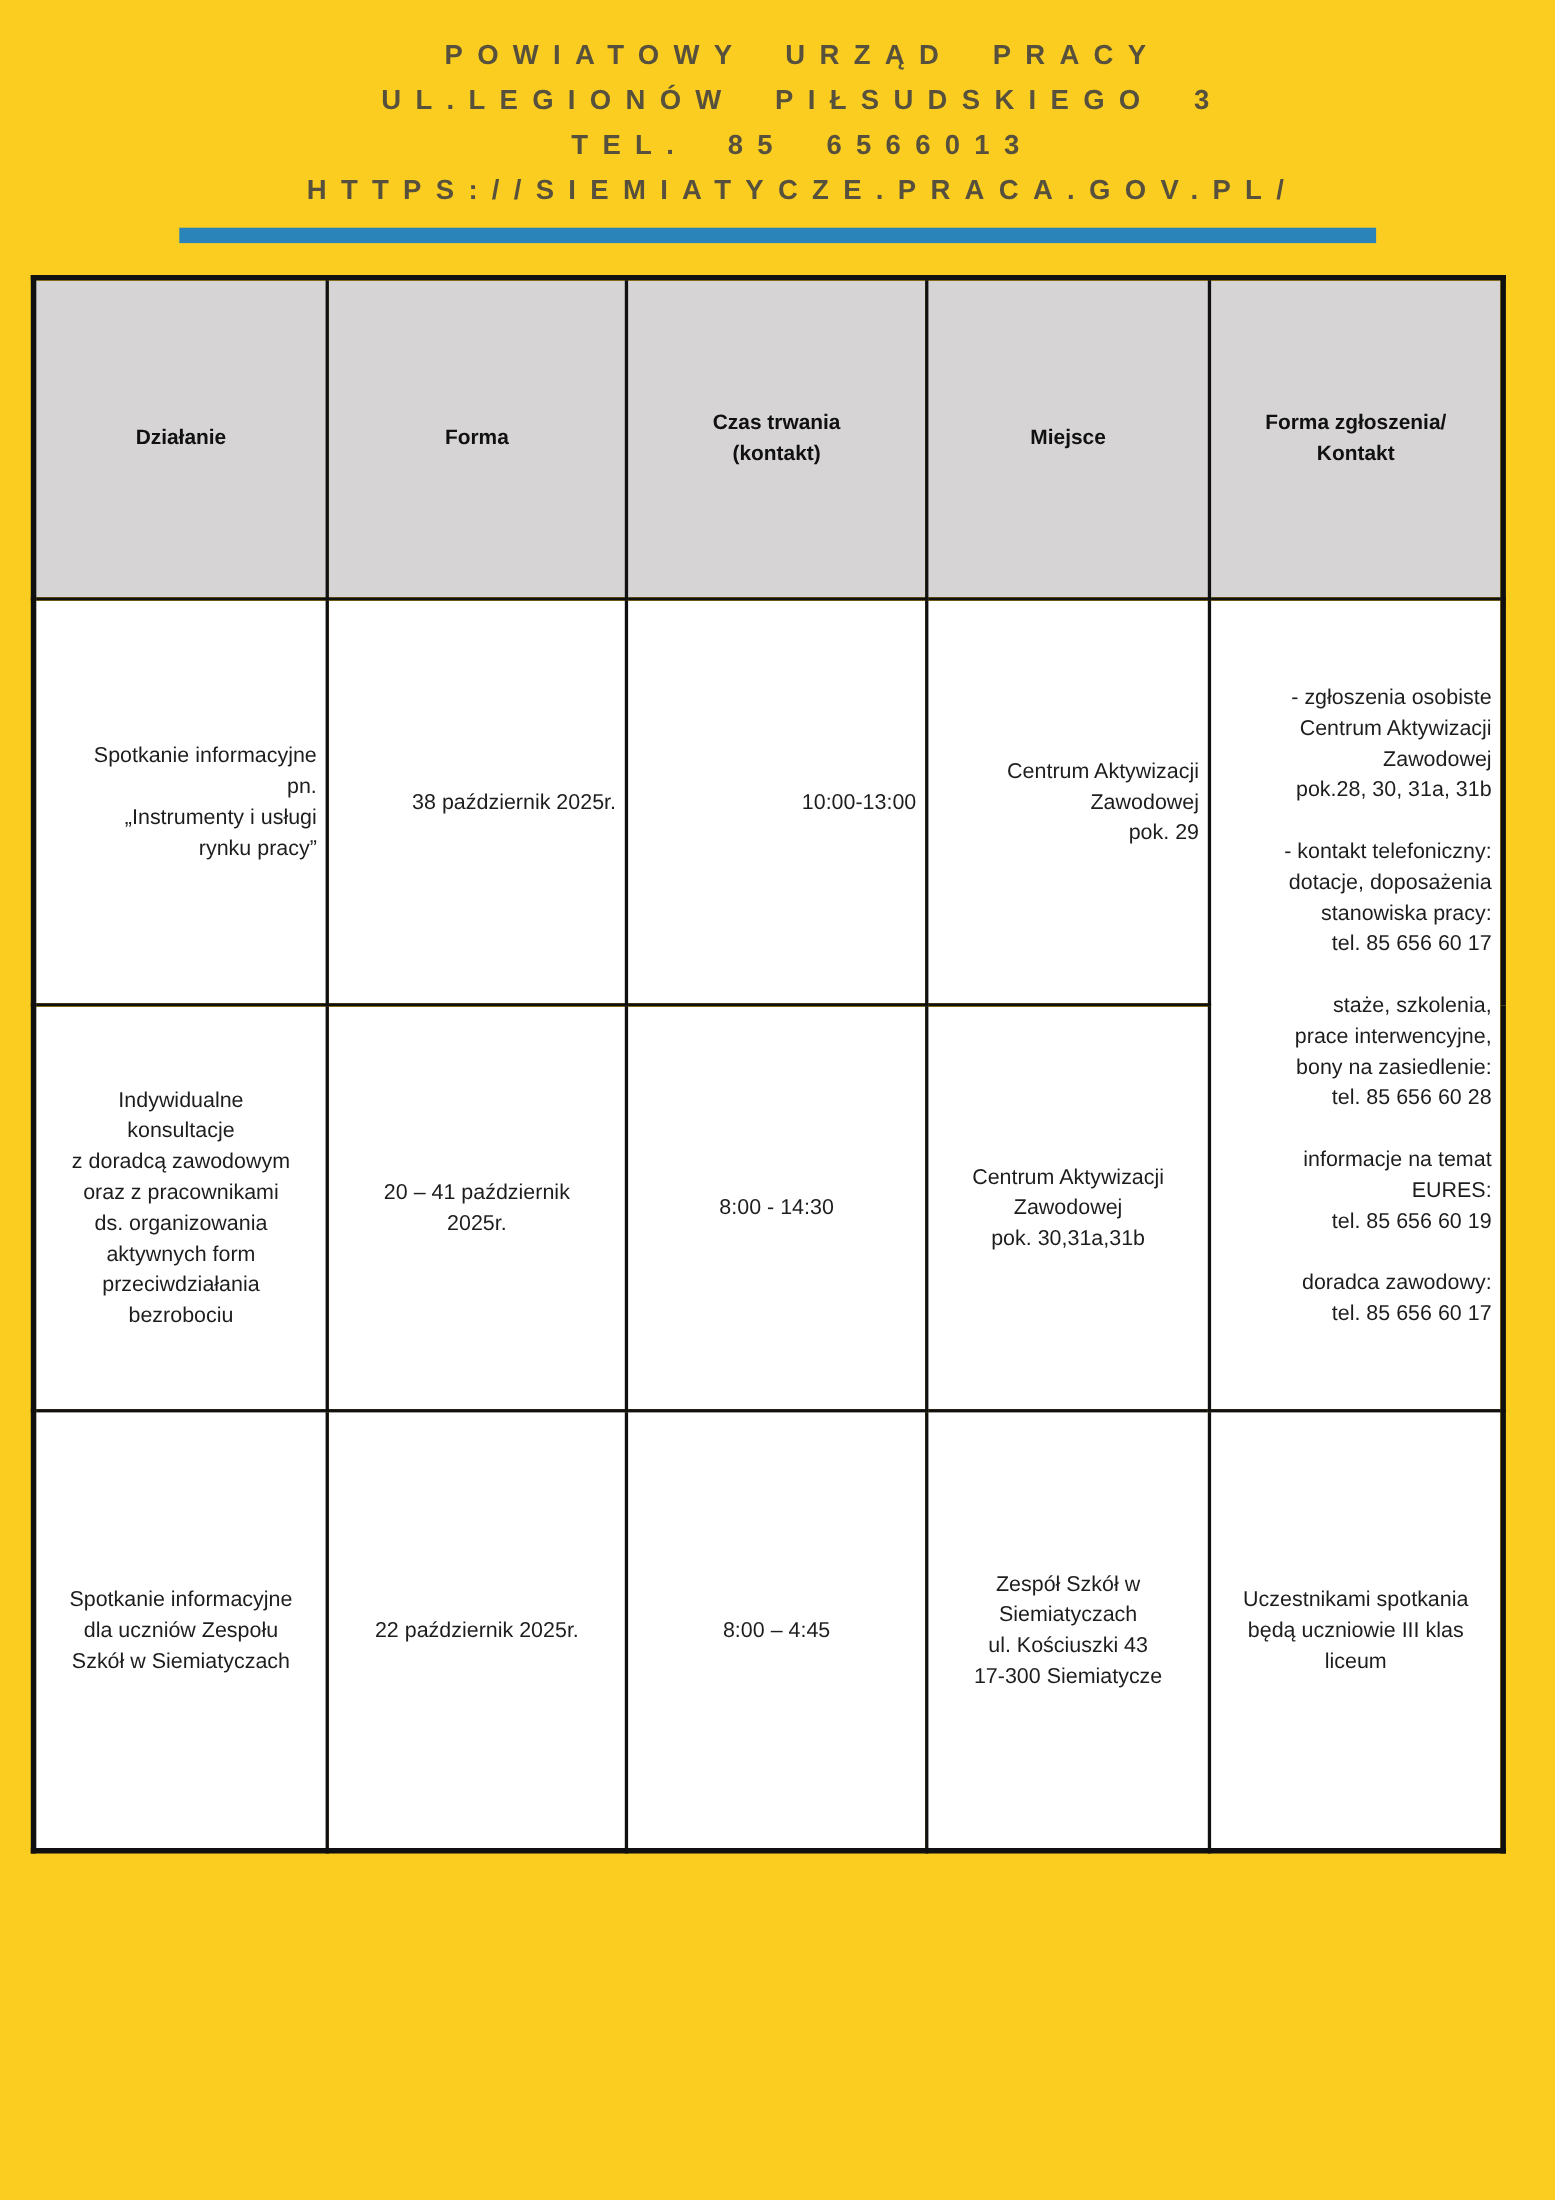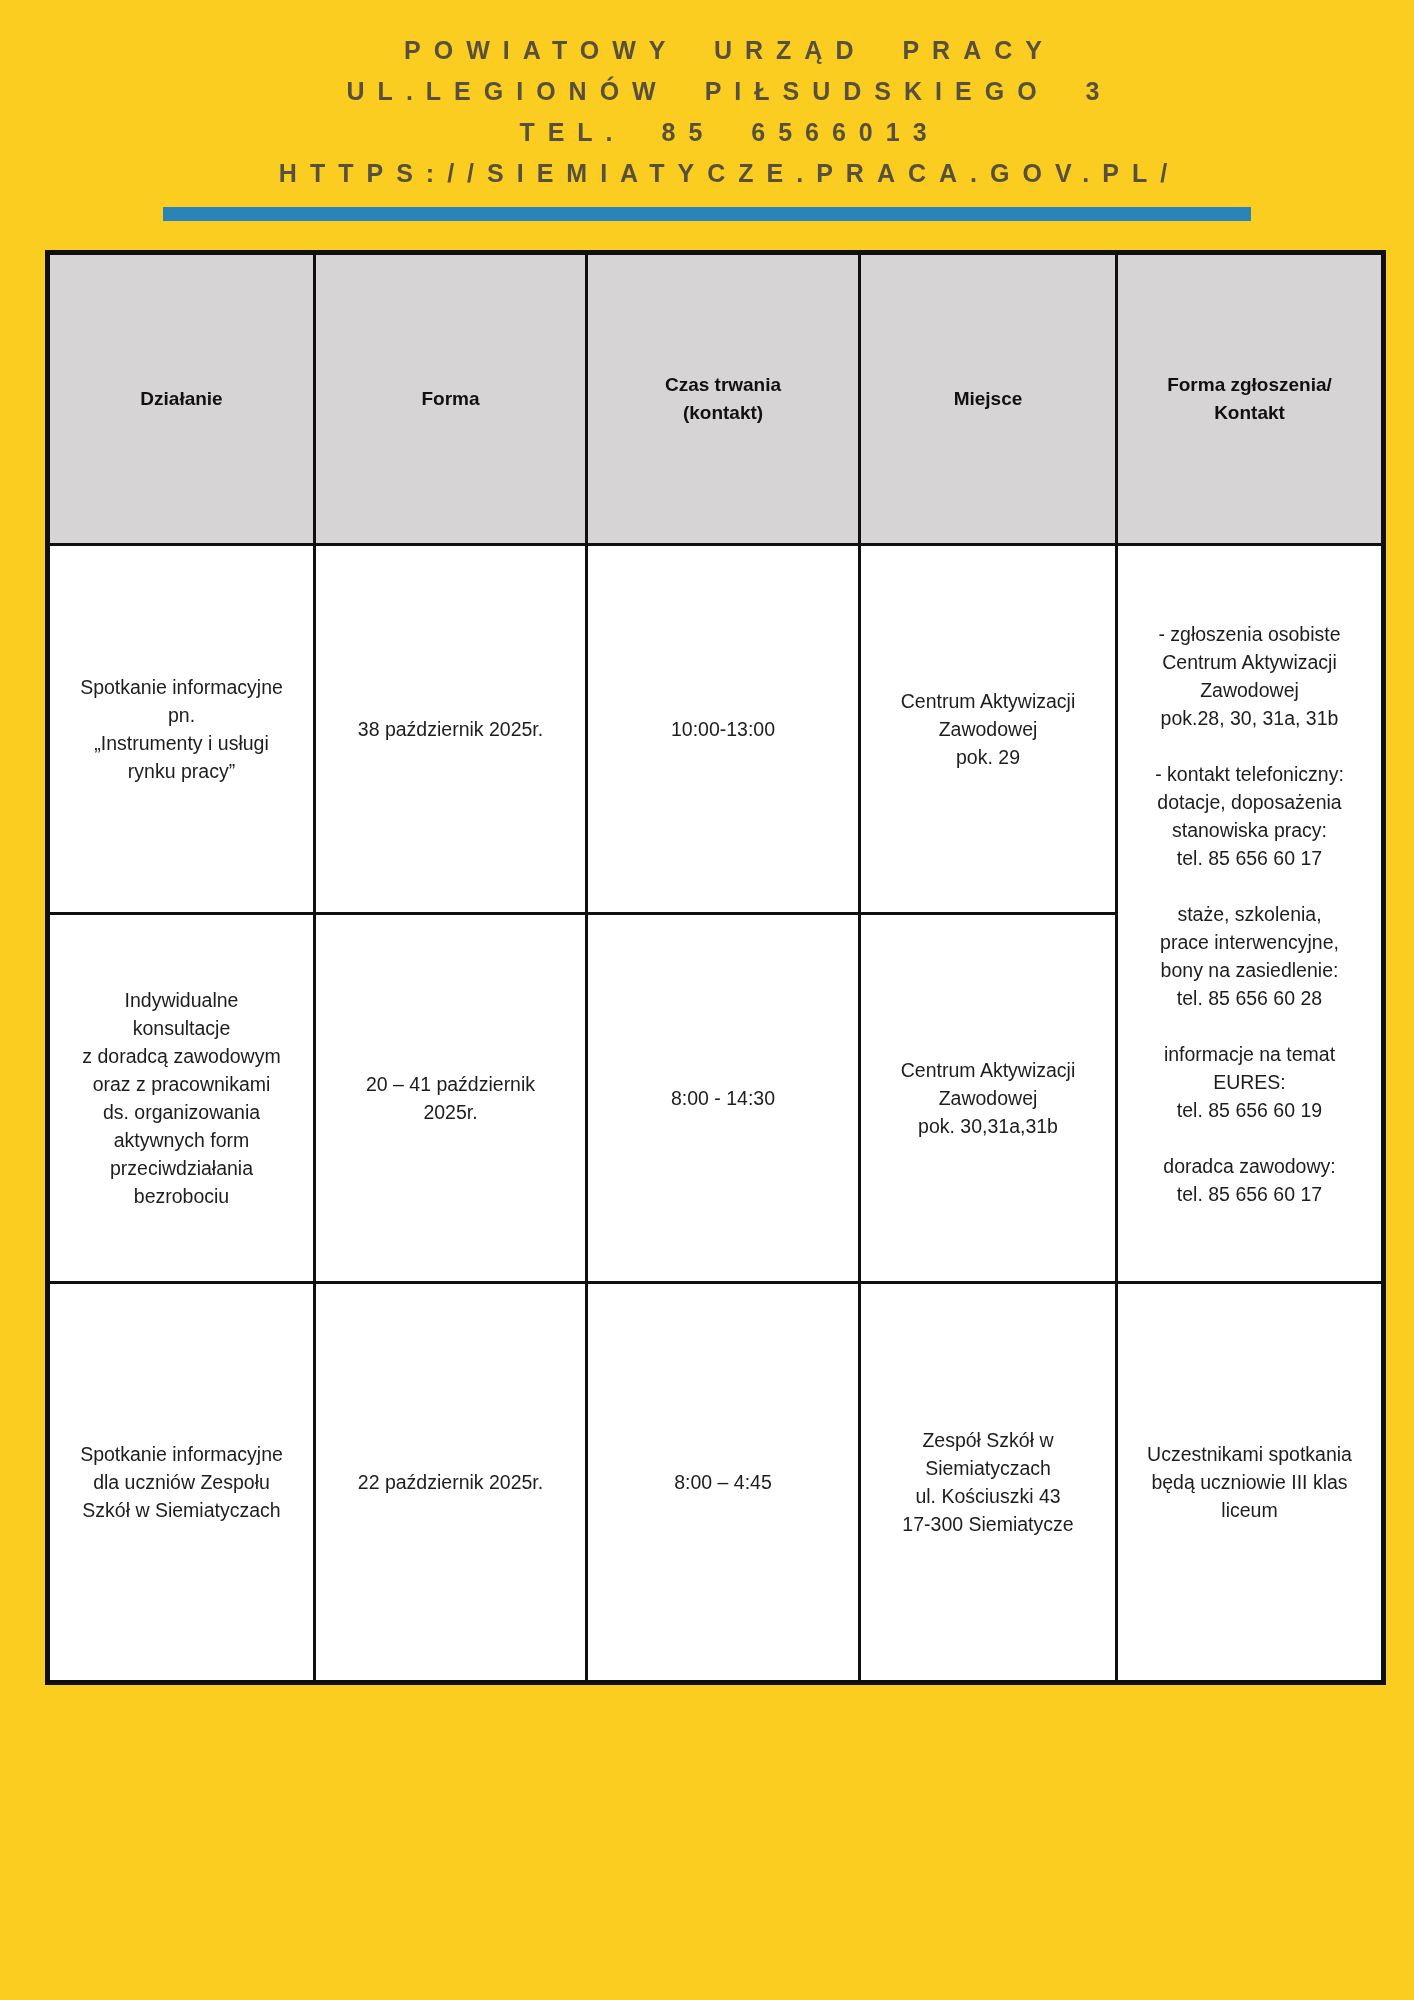--- a/index.html
+++ b/index.html
@@ -26,21 +26,21 @@
   }
   .divider {
     width: 1088px;
     height: 14px;
     background: #2B84B9;
     margin: 13px auto 0 auto;
   }
   table.schedule {
     border-collapse: collapse;
     table-layout: fixed;
-    margin-left: 45px;
+    margin-left: 28px;
     margin-top: 29px;
     width: 1336px;
     border: 5px solid #101010;
   }
   table.schedule th,
   table.schedule td {
     border: 3px solid #101010;
     text-align: center;
     vertical-align: middle;
     white-space: pre-line;
@@ -55,21 +55,21 @@
     line-height: 28px;
     height: 280px;
   }
   table.schedule td {
     background: #FFFFFF;
     color: #1D1D1D;
     font-size: 19.5px;
     line-height: 28px;
     font-weight: normal;
   }
-  tr.row-2 td { height: 358px; }
+  tr.row-2 td { height: 358px; text-align: right; }
   tr.row-3 td { height: 358px; }
   tr.row-4 td { height: 388px; }
 </style>
 </head>
 <body>
 
 <div class="header-block">
   <div>POWIATOWY URZĄD PRACY</div>
   <div>UL.LEGIONÓW PIŁSUDSKIEGO 3</div>
   <div>TEL. 85 6566013</div>

